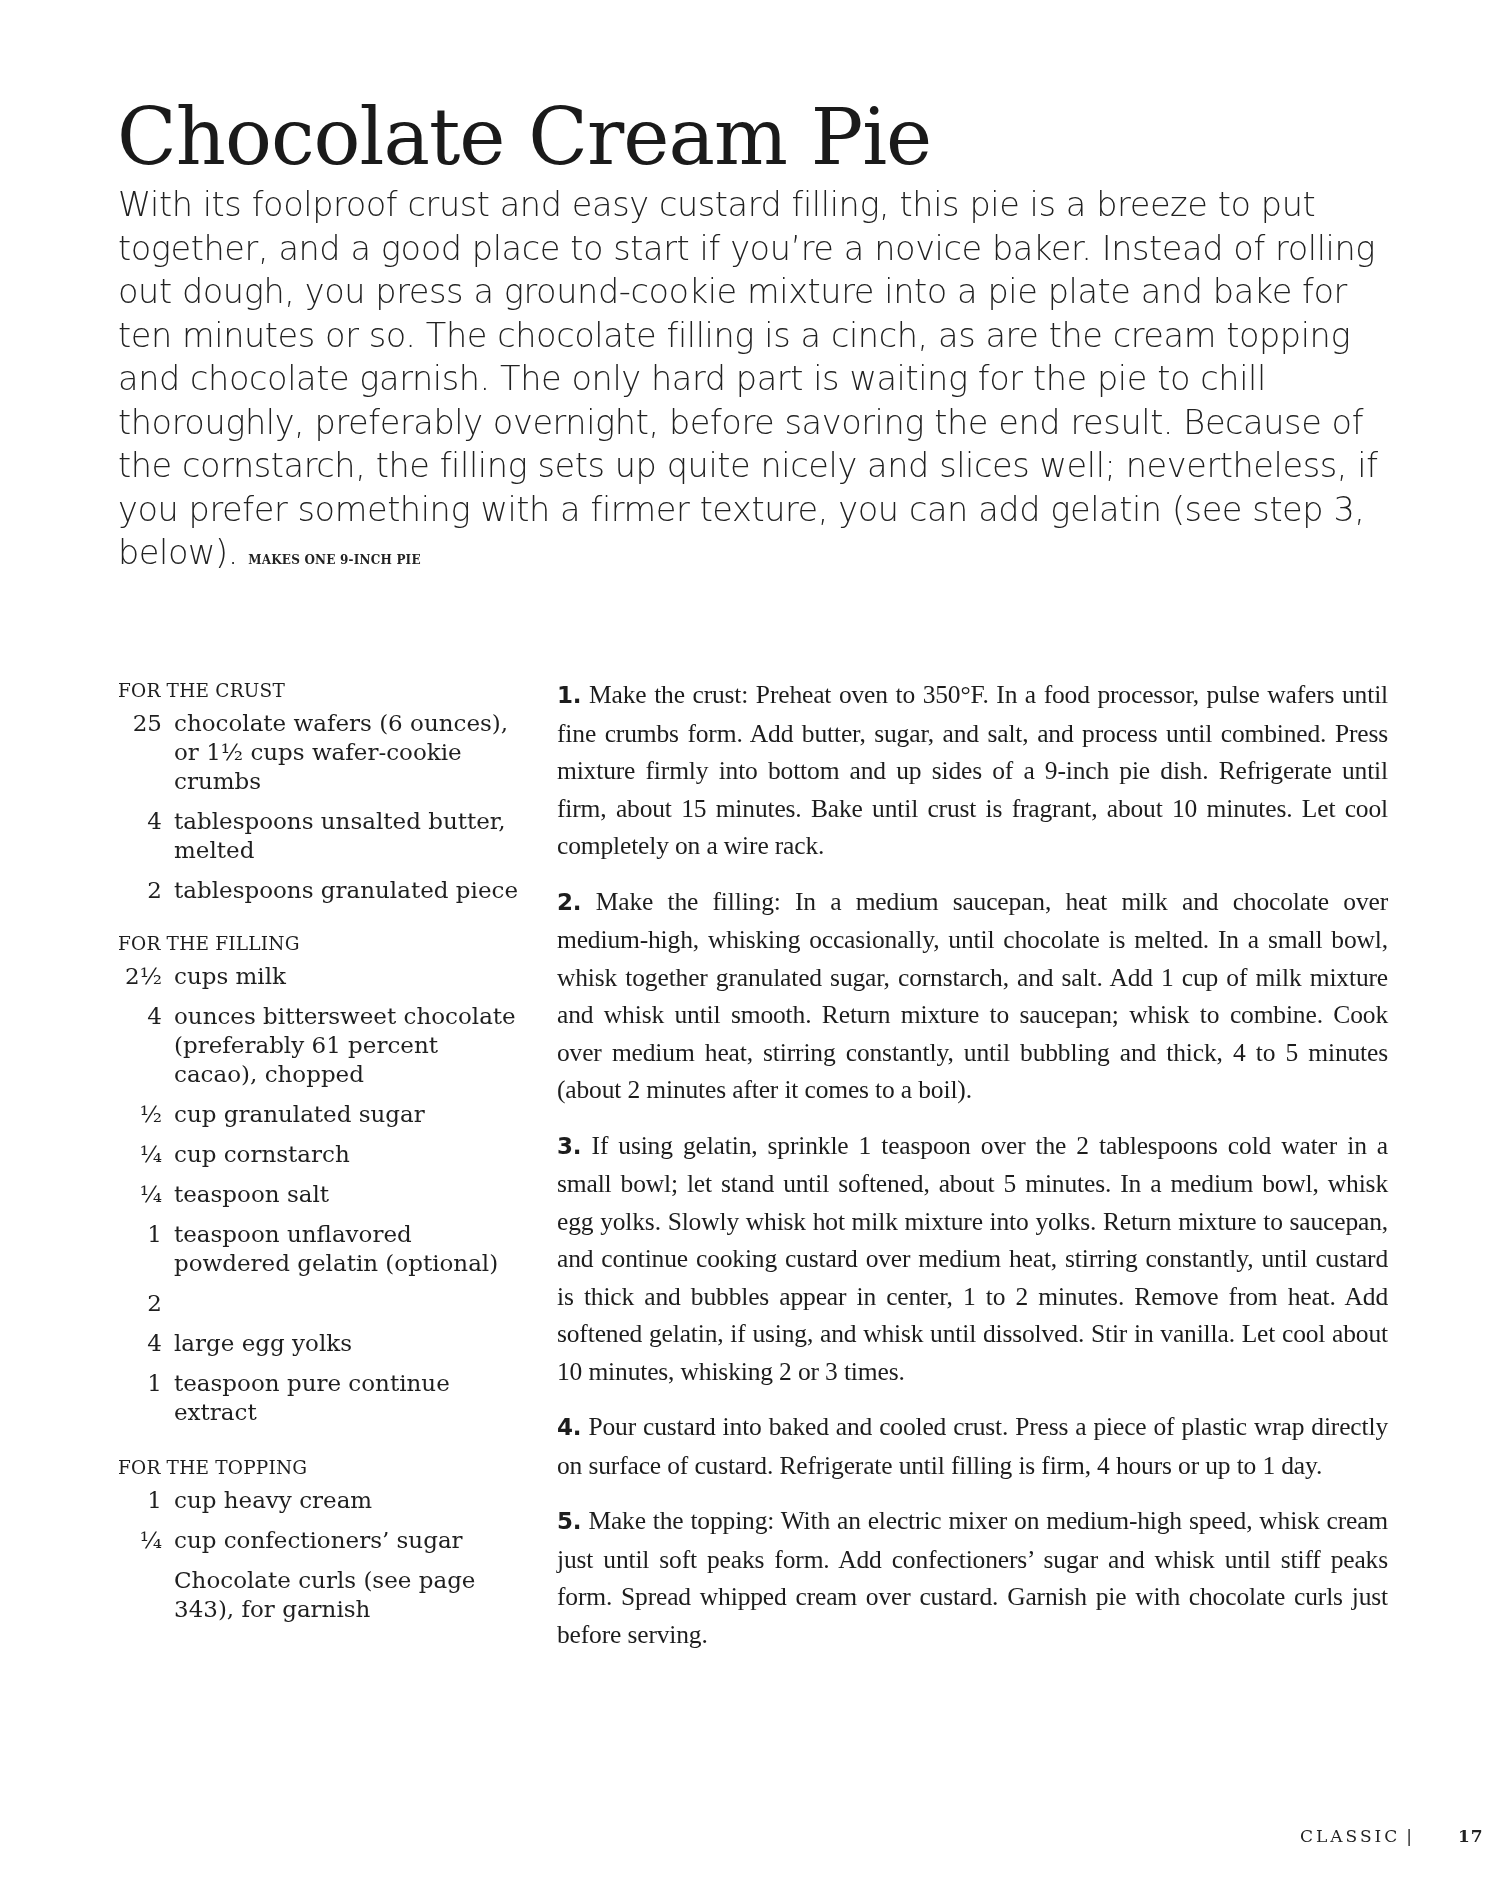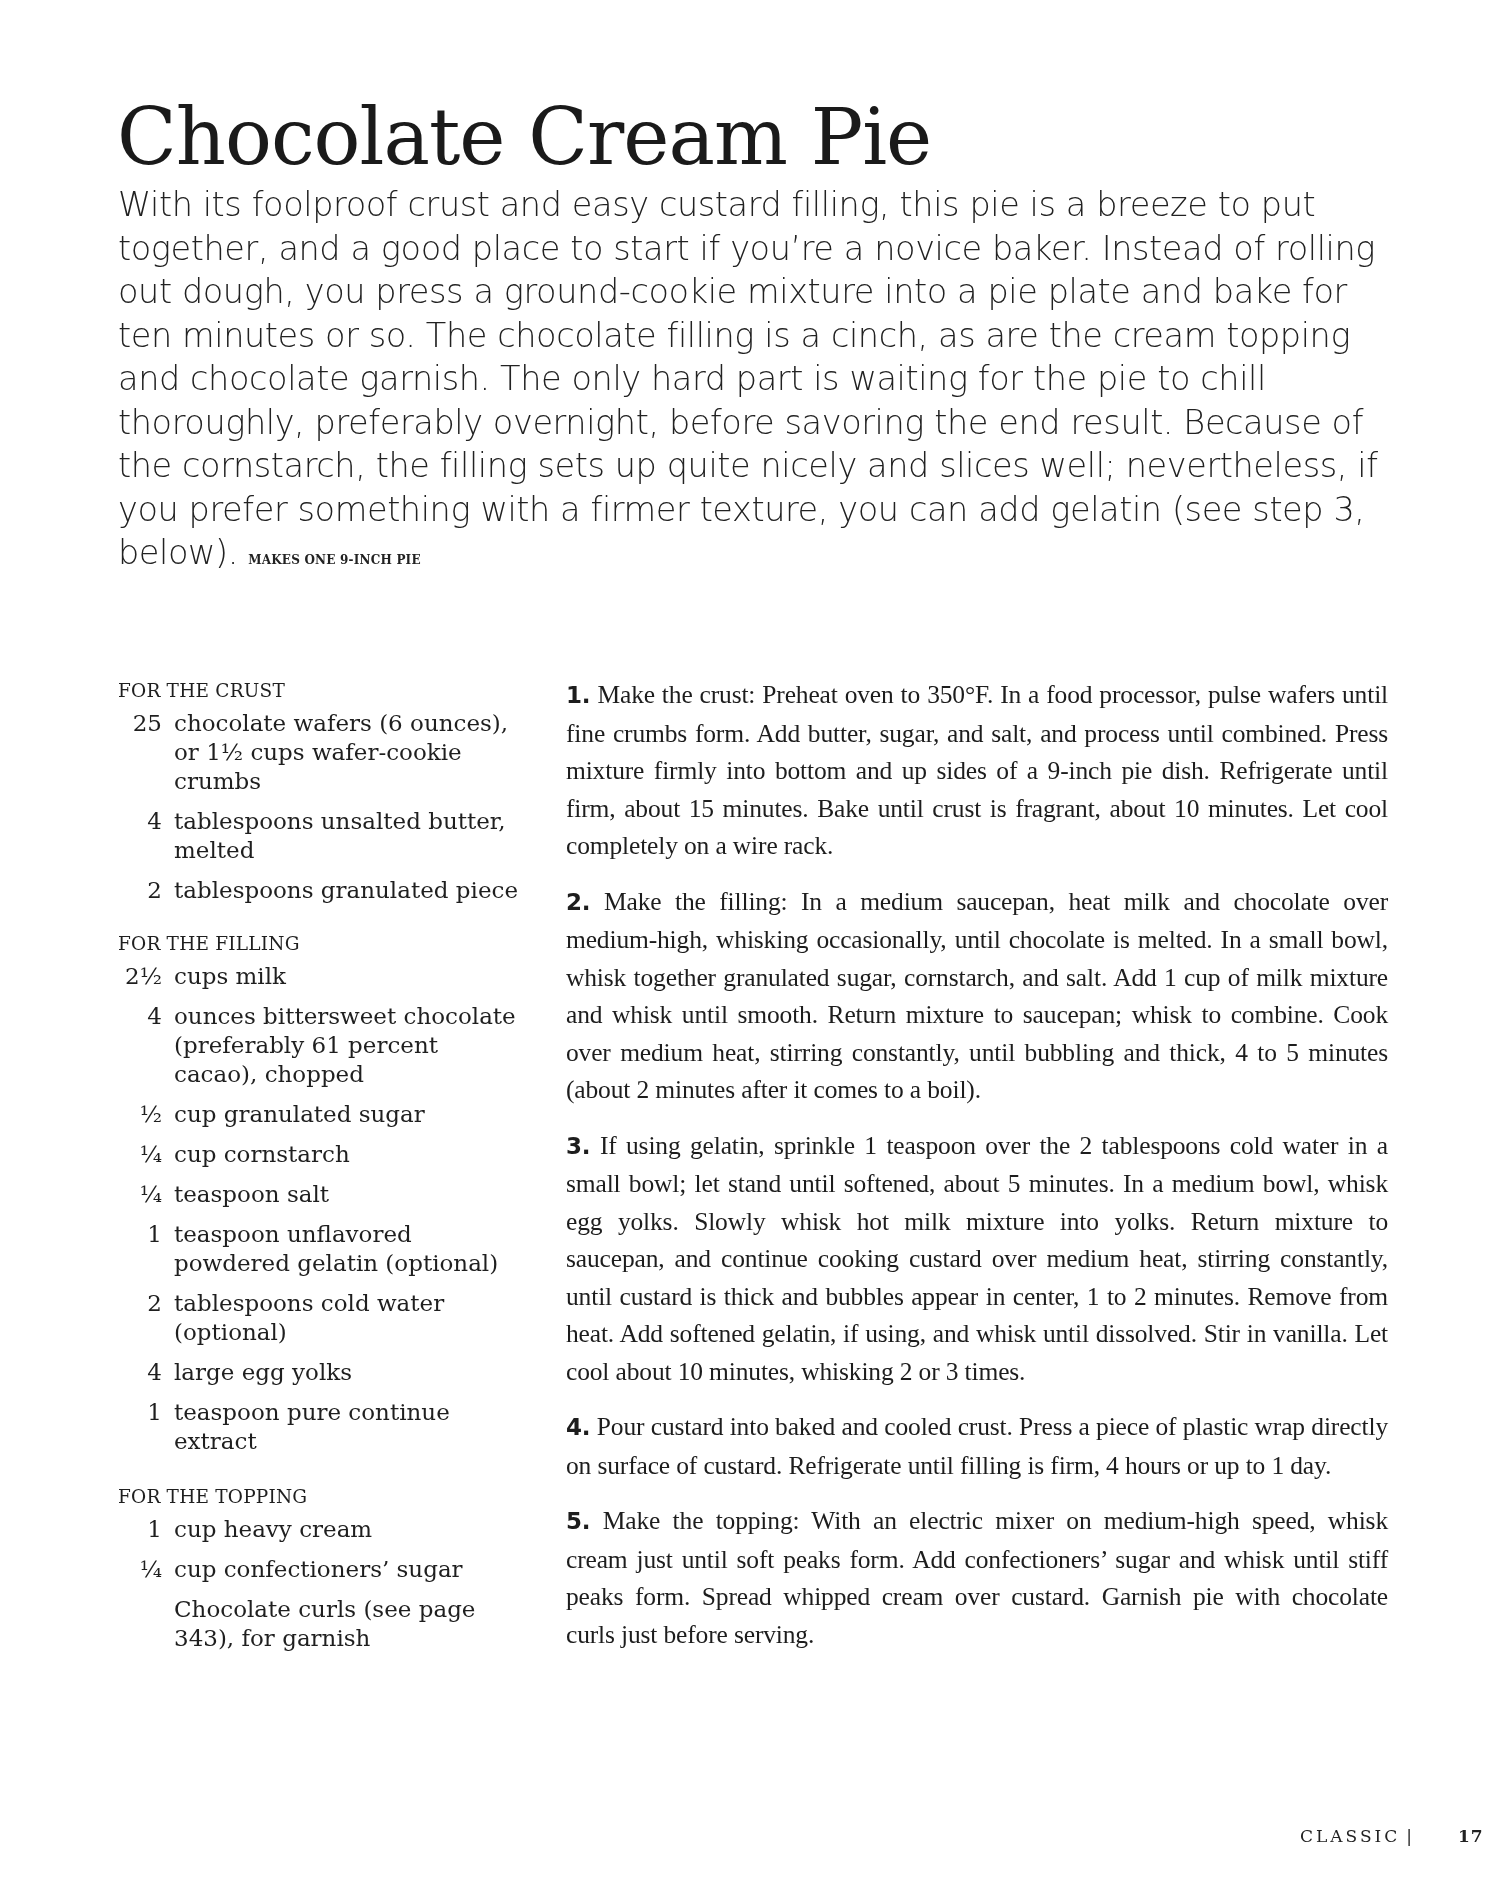--- a/index.html
+++ b/index.html
@@ -31,21 +31,21 @@
     text-transform: uppercase;
   }
   .ing-row { display: flex; font-size: 23px; line-height: 29px; margin-bottom: 11px; }
   .ing-qty { width: 44px; text-align: right; flex: none; padding-right: 12px; }
   .ing-text { flex: 1; }
   .directions {
     position: absolute; left: 553px; top: 676px; width: 835px;
     font-family: "Liberation Serif", serif; color: #1d1d1d;
   }
   .step {
-    font-size: 25.5px; line-height: 37.5px; margin: 0 0 18px 13px;
+    font-size: 25.5px; line-height: 37.5px; margin: 0 0 18px 4px;
     text-align: justify; letter-spacing: -0.15px;
   }
   .step-num { font-family: "DejaVu Sans", sans-serif; font-weight: bold; font-size: 23px; }
   .footer {
     position: absolute; left: 1300px; top: 1826px;
     font-family: "DejaVu Serif", serif; font-size: 17px; letter-spacing: 3px;
     color: #222; white-space: nowrap;
   }
   .footer .sep { letter-spacing: 0; padding: 0 6px; }
   .footer .page { font-weight: bold; letter-spacing: 1px; margin-left: 40px; }
@@ -95,21 +95,20 @@
     <div class="ing-row">
         <span class="ing-qty">¼</span>
         <span class="ing-text">teaspoon salt</span>
       </div>
     <div class="ing-row">
         <span class="ing-qty">1</span>
         <span class="ing-text">teaspoon unflavored powdered gelatin (optional)</span>
       </div>
     <div class="ing-row">
         <span class="ing-qty">2</span>
-        <span class="ing-text">tablespoons cold water (optional)</span>
       </div>
     <div class="ing-row">
         <span class="ing-qty">4</span>
         <span class="ing-text">large egg yolks</span>
       </div>
     <div class="ing-row">
         <span class="ing-qty">1</span>
         <span class="ing-text">teaspoon pure continue extract</span>
       </div>
   </div>

